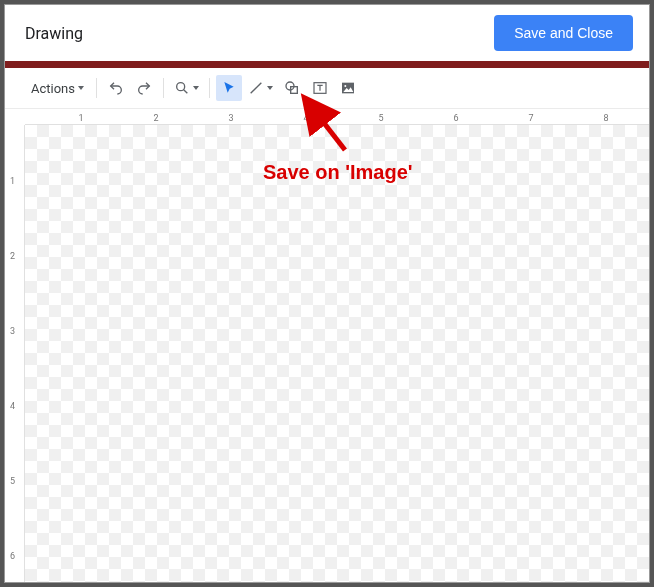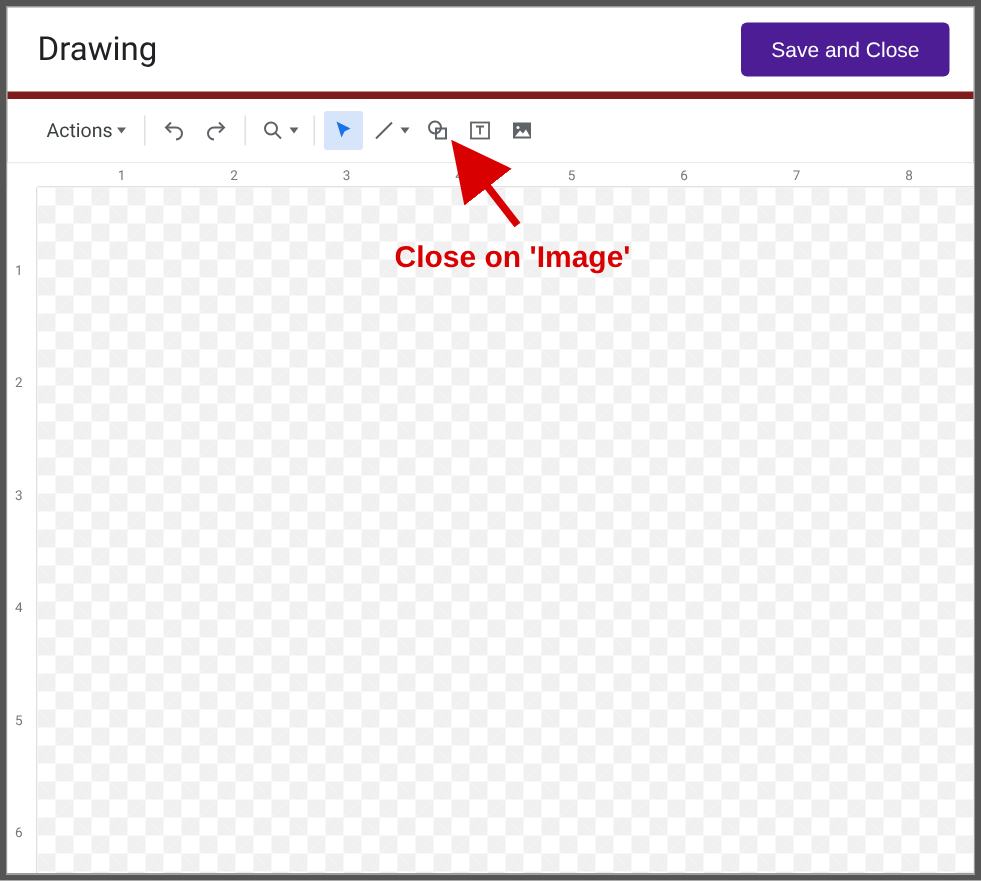--- a/index.html
+++ b/index.html
@@ -19,36 +19,36 @@
     display: flex;
     flex-direction: column;
   }
   .header {
     display: flex;
     align-items: center;
     justify-content: space-between;
     padding: 10px 16px 10px 20px;
   }
   .title {
-    font-size: 22px;
+    font-size: 16px;
     font-weight: 400;
     color: #202124;
   }
   .save-btn {
-    background: #4c1d95;
+    background: #3b82f6;
     color: #fff;
     border: none;
     border-radius: 4px;
     font-size: 14px;
     font-weight: 500;
     padding: 10px 20px;
     cursor: pointer;
   }
   .toolbar {
-    border-top: 5px solid #7f1d1d;
+    border-top: 7px solid #7f1d1d;
     border-bottom: 1px solid #ebebeb;
     padding: 4px 8px 4px 20px;
     display: flex;
     align-items: center;
     gap: 2px;
     height: 48px;
   }
   .tb-btn {
     display: inline-flex;
     align-items: center;
@@ -233,17 +233,17 @@
   <div class="annotation" style="left:0;top:0;width:100%;height:100%;">
     <svg width="100%" height="100%" style="position:absolute;left:0;top:0;">
       <defs>
         <marker id="ahead" markerWidth="8" markerHeight="8" refX="5" refY="4" orient="auto">
           <path d="M0,0 L8,4 L0,8 z" fill="#d80000"></path>
         </marker>
       </defs>
       <line x1="340" y1="145" x2="305" y2="100" stroke="#d80000" stroke-width="5" marker-end="url(#ahead)"></line>
     </svg>
     <div class="anno-text" style="position:absolute; left:258px; top:155px;">
-      <div>Close on 'Image'</div>
+      <div>Save on 'Image'</div>
     </div>
   </div>
 
 </div>
 
 </body></html>

